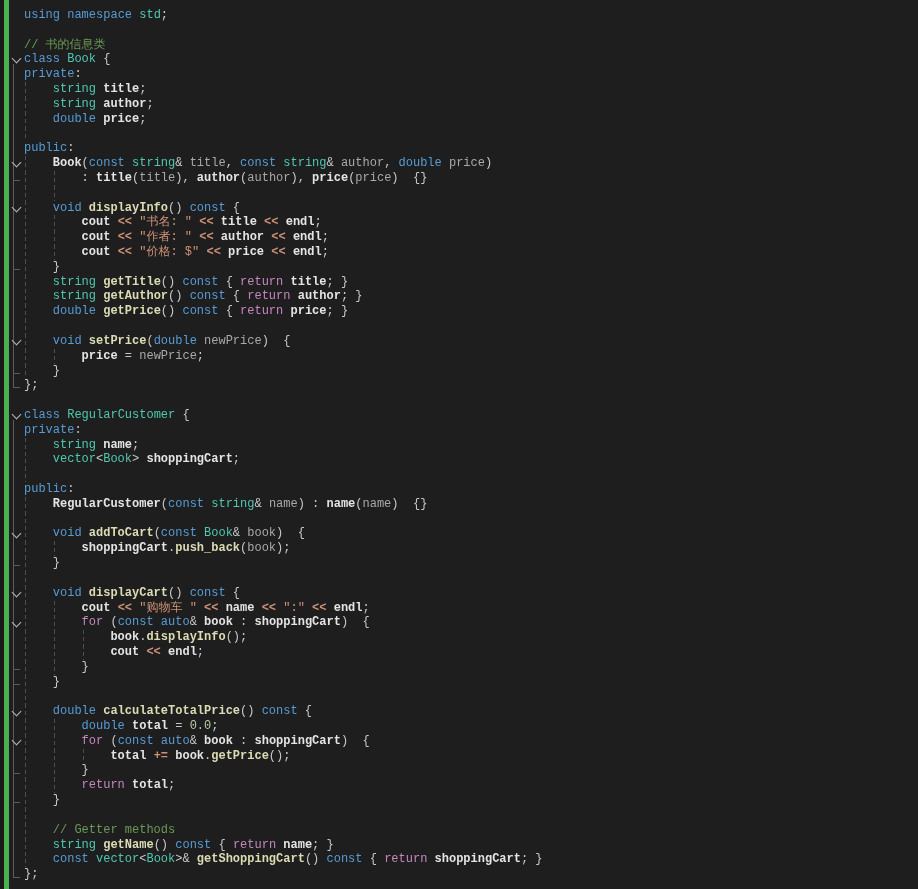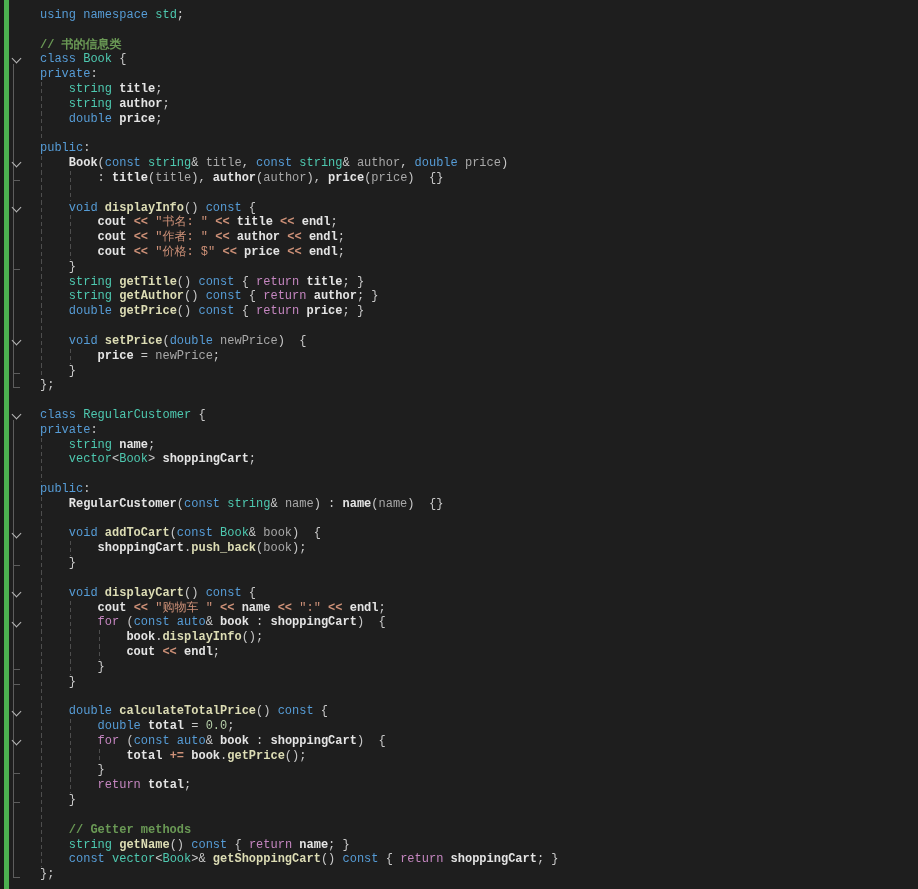--- a/index.html
+++ b/index.html
@@ -24,32 +24,32 @@
     position:absolute;left:13px;width:6px;
     border-left:1px solid var(--fold,#5d5d5d);
     border-bottom:1px solid var(--fold,#5d5d5d);
   }
   .code-area{
     position:absolute;left:24px;top:8px;right:0;
     white-space:pre;
   }
   .line{
     position:relative;
-    height:14.82px;line-height:14.82px;margin-left:16px;
+    height:14.82px;line-height:14.82px;
   }
   .iguide{
     position:absolute;top:0;bottom:0;width:1px;margin-left:1px;
     background:repeating-linear-gradient(to bottom,var(--iguide,#4e4e4e) 0 4px,transparent 4px 7px);
   }
   .tk-kw{color:var(--kw,#569cd6);}
   .tk-ty{color:var(--ty,#4ec9b0);}
   .tk-ct{color:var(--ct,#c586c0);}
   .tk-st{color:var(--st,#ce9178);}
   .tk-op{color:var(--op,#ce9178);font-weight:700;}
-  .tk-cm{color:var(--cm,#6a9955);font-weight:bold;}
+  .tk-cm{color:var(--cm,#6a9955);}
   .tk-id{color:var(--id,#e4e4e4);font-weight:700;}
   .tk-fn{color:var(--fn,#dcdcb4);font-weight:700;}
   .tk-pm{color:var(--pm,#a9a9a9);}
   .tk-pu{color:var(--pu,#c9c9c9);}
   .tk-nu{color:var(--nu,#b5cea8);}
 </style>
 </head>
 <body>
 
 <div class="screen">

